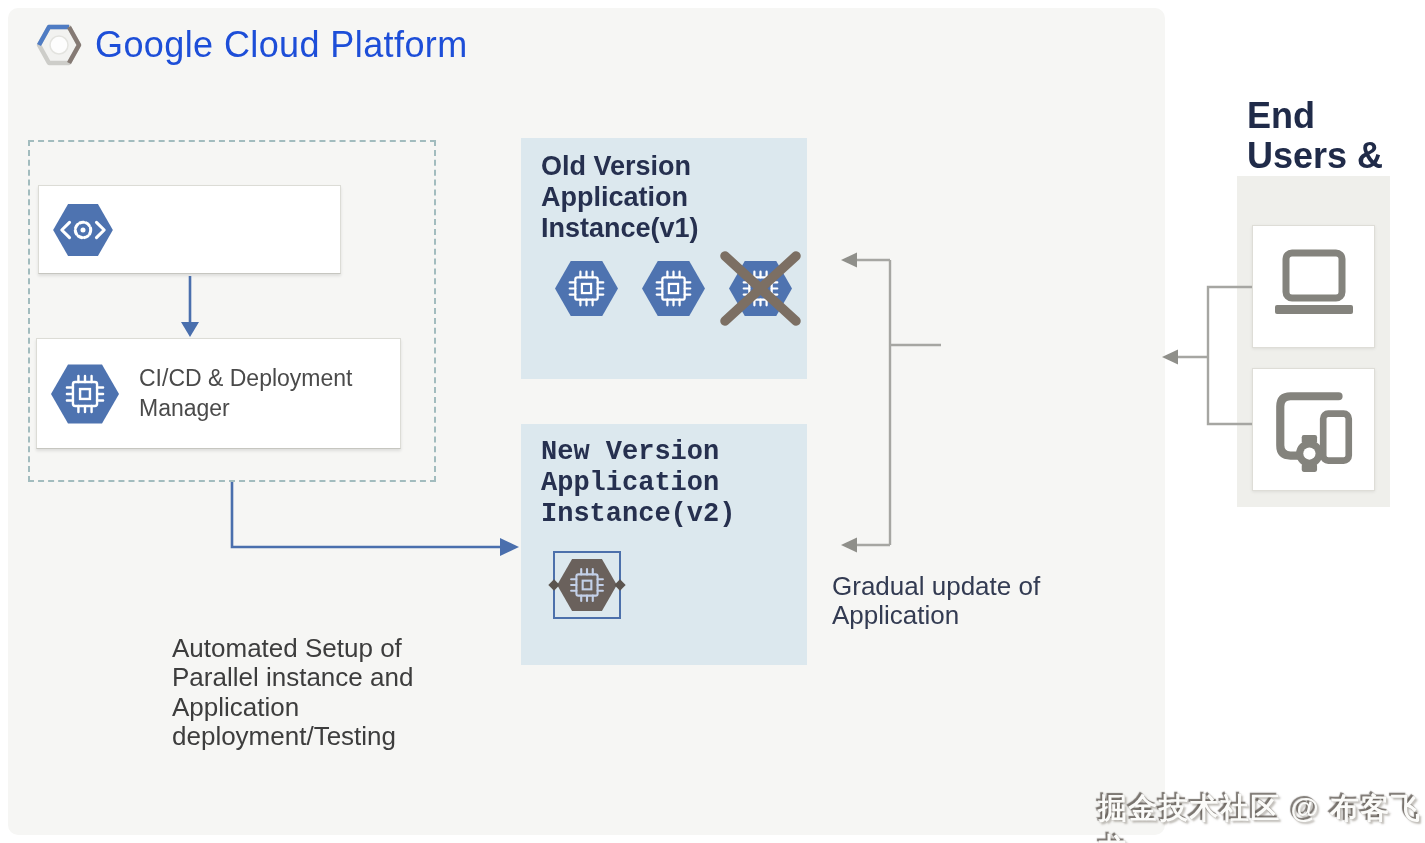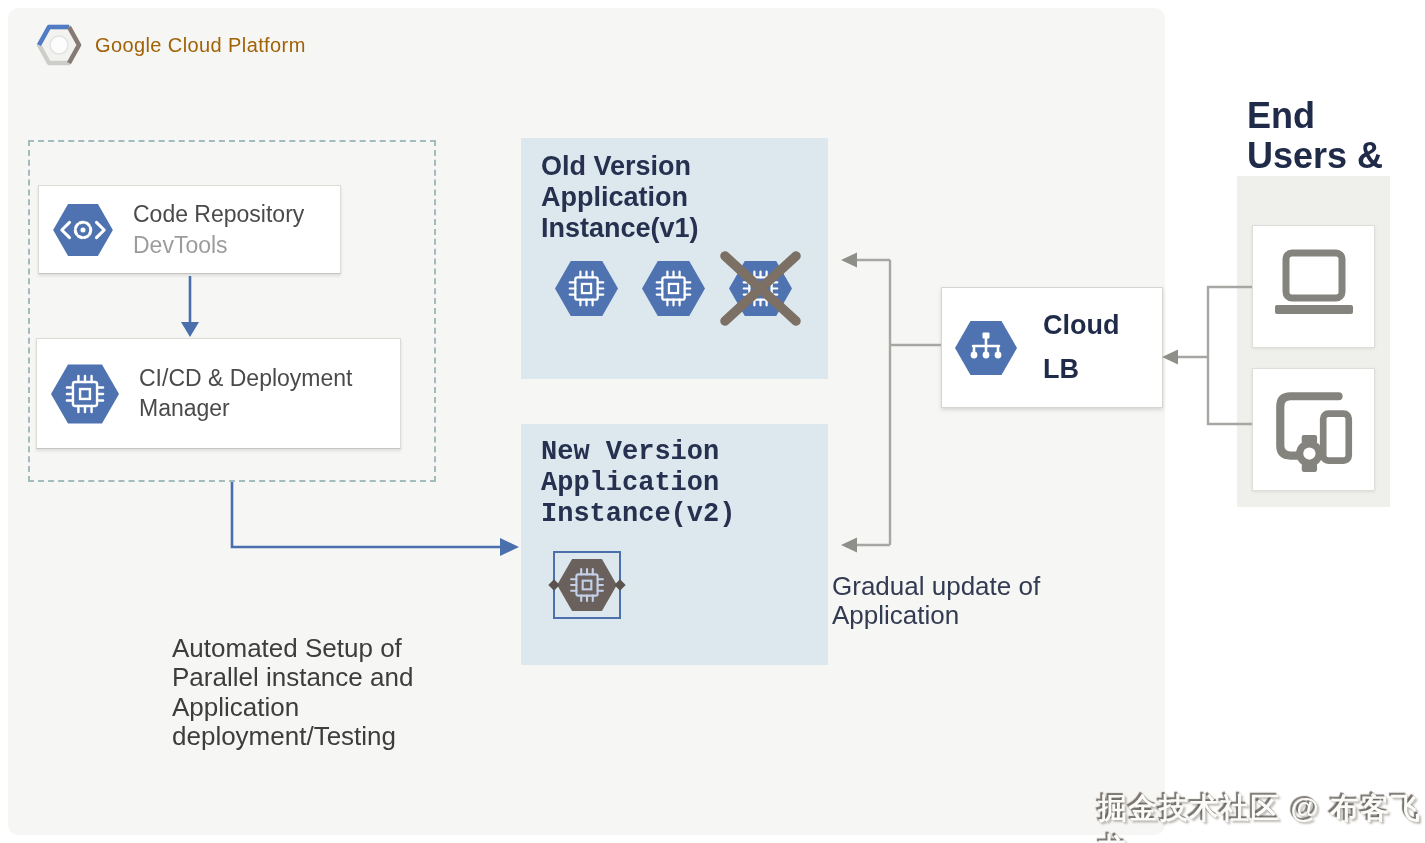--- a/index.html
+++ b/index.html
@@ -1,36 +1,36 @@
 <!DOCTYPE html>
 <html><head>
 <meta charset="utf-8">
 <style>
   html,body { margin:0; padding:0; background:#ffffff; font-family:"Liberation Sans", sans-serif; }
   .canvas { position:relative; width:1425px; height:843px; background:#ffffff; overflow:hidden; }
   .panel { position:absolute; left:8px; top:8px; width:1157px; height:827px; background:#f6f6f4; border-radius:10px; }
 
   
   .gcp-logo { position:absolute; left:36px; top:24px; display:flex; align-items:center; gap:13px; }
-  .gcp-logo-text { font-size:20px; color:#a16207; letter-spacing:0.4px; }
+  .gcp-logo-text { font-size:36px; color:#1d4ed8; letter-spacing:0.4px; }
 
   
   .dashed-box { position:absolute; left:28px; top:140px; width:408px; height:342px; border:2px dashed #a2bcbe; box-sizing:border-box; }
 
   
   .svc-card { position:absolute; background:#ffffff; border:1px solid #dcdcd6; border-bottom-color:#c6c6c0;
               box-shadow:0 2px 3px rgba(0,0,0,0.10); display:flex; align-items:center; gap:20px;
               padding:0 14px; box-sizing:border-box; }
   .svc-card.code { left:38px; top:185px; width:303px; height:89px; }
   .svc-card.cicd { left:36px; top:338px; width:365px; height:111px; }
   .svc-title { font-size:23px; color:#4a4a4a; line-height:1.3; white-space:pre-line; }
   .svc-sub   { font-size:23px; color:#9c9c9c; margin-top:2px; }
 
   
-  .app-box { position:absolute; left:521px; width:286px; height:241px; background:#dce8ee;padding-left:21px; }
+  .app-box { position:absolute; left:521px; width:286px; height:241px; background:#dce8ee; }
   .app-box.old { top:138px; }
   .app-box.new { top:424px;font-family:Liberation Mono, monospace; }
   .app-box-title { position:absolute; left:20px; top:13px; font-size:27px; font-weight:bold;
                    color:#26304f; line-height:1.14; white-space:pre-line; }
   .instance-row { position:absolute; left:34px; top:123px; display:flex; gap:24px; }
   .hex-wrap { position:relative; width:63px; height:55px; }
   .x-overlay { position:absolute; left:-13px; top:-12px; width:89px; height:79px; }
 
   
   .sel-wrap { position:absolute; left:32px; top:127px; width:68px; height:68px; border:2px solid #4c70ab;
@@ -139,24 +139,20 @@
     </svg>
     <span class="gcp-logo-text">Google Cloud Platform</span>
   </div>
 
   <div class="dashed-box"></div>
 
   <div class="svc-card code">
     <svg class="hex-svg" width="60" height="52" style="color:#4e73b0">
         <use href="#sym-hex-code"></use>
       </svg>
-    <div>
-      <div class="svc-title">Code Repository</div>
-      <div class="svc-sub">DevTools</div>
-    </div>
   </div>
 
   <div class="svc-card cicd">
     <svg class="hex-svg" width="68" height="60" style="color:#4e73b0">
         <use href="#sym-hex-chip"></use>
       </svg>
     <div class="svc-title">CI/CD &amp; Deployment
 Manager</div>
   </div>
 
@@ -192,27 +188,20 @@
 Instance(v2)</div>
     <div class="sel-wrap">
       <svg class="hex-svg" width="60" height="52" style="color:#6a615c; --glyph:#c3d0e8">
           <use href="#sym-hex-chip"></use>
         </svg>
       <span class="sel-handle left"></span>
       <span class="sel-handle right"></span>
     </div>
   </div>
 
-  <div class="lb-card">
-    <svg class="hex-svg" width="62" height="56" style="color:#4e73b0">
-        <use href="#sym-hex-lb"></use>
-      </svg>
-    <div class="lb-title">Cloud
-LB</div>
-  </div>
 
   <div class="eu-title">End Users &amp;
 System</div>
   <div class="eu-panel"></div>
   <div class="eu-card laptop">
     <svg width="90" height="78">
         <use href="#sym-laptop"></use>
       </svg>
   </div>
   <div class="eu-card devices">

